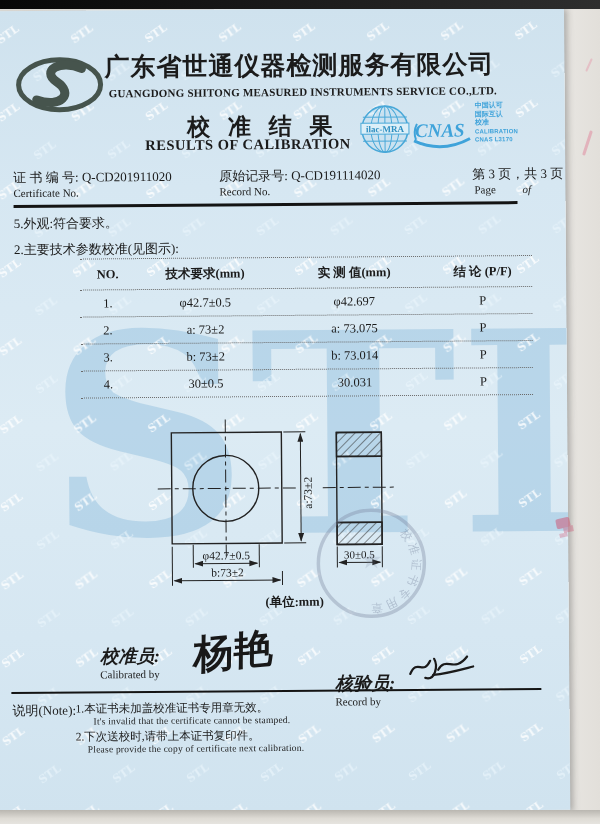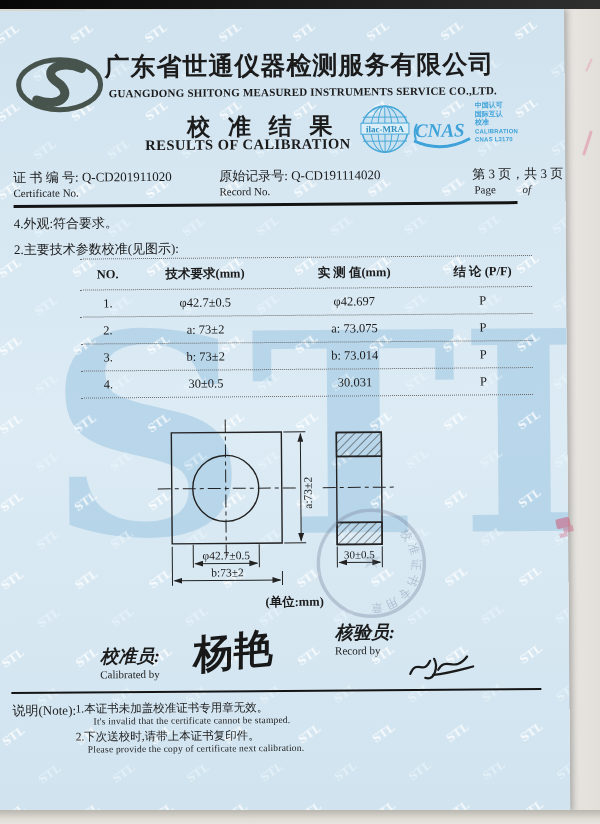--- a/index.html
+++ b/index.html
@@ -132,21 +132,21 @@
     </div>
     <div class="abs" style="left:436px;top:158px;margin-left:43px;">
       <div class="cert-line1">第 3 页，共 3 页</div>
       <div style="position:relative;height:15px;text-align:center;">
         <span class="cert-line2" style="position:absolute;left:2px;">Page</span>
         <span class="cert-line2" style="position:absolute;left:50px;font-style:italic;">of</span>
       </div>
     </div>
     <div class="abs rule-thick" style="left:20px;top:194px;width:504px;"></div>
 
-    <div class="abs body-item" style="left:20px;top:204px;">4.外观:符合要求。</div>
+    <div class="abs body-item" style="left:20px;top:204px;">5.外观:符合要求。</div>
     <div class="abs body-item" style="left:20px;top:230px;">2.主要技术参数校准(见图示):</div>
 
     <div class="ctable">
       <div class="trow head">
         <div class="tc">NO.</div>
         <div class="tc">技术要求(mm)</div>
         <div class="tc">实 测 值(mm)</div>
         <div class="tc">结 论 (P/F)</div>
       </div>
       <div class="trow body">
@@ -234,21 +234,21 @@
       </text>
       <text x="65" y="70" text-anchor="middle" font-size="26" fill="rgba(110,122,148,.35)">★</text>
     </svg>
 
     <div class="abs" style="left:103px;top:634px;">
       <div class="sig-cn">校准员:</div>
       <div class="sig-en">Calibrated by</div>
     </div>
     <div class="abs sig-hand" style="left:196px;top:624px;">杨艳</div>
 
-    <div class="abs" style="left:338px;top:612px;">
+    <div class="abs" style="left:338px;top:663px;">
       <div class="sig-cn">核验员:</div>
       <div class="sig-en">Record by</div>
     </div>
     <svg class="abs" style="left:408px;top:640px;" width="72" height="42" viewBox="0 0 72 42">
       <g fill="none" stroke="#1a1a1a" stroke-width="2.2" stroke-linecap="round">
         <path d="M5 26 C 12 10, 18 28, 25 13"></path>
         <path d="M20 30 C 30 33, 33 18, 29 11"></path>
         <path d="M33 22 C 41 8, 49 26, 62 9"></path>
         <path d="M28 27 C 42 26, 56 22, 68 19"></path>
       </g>

